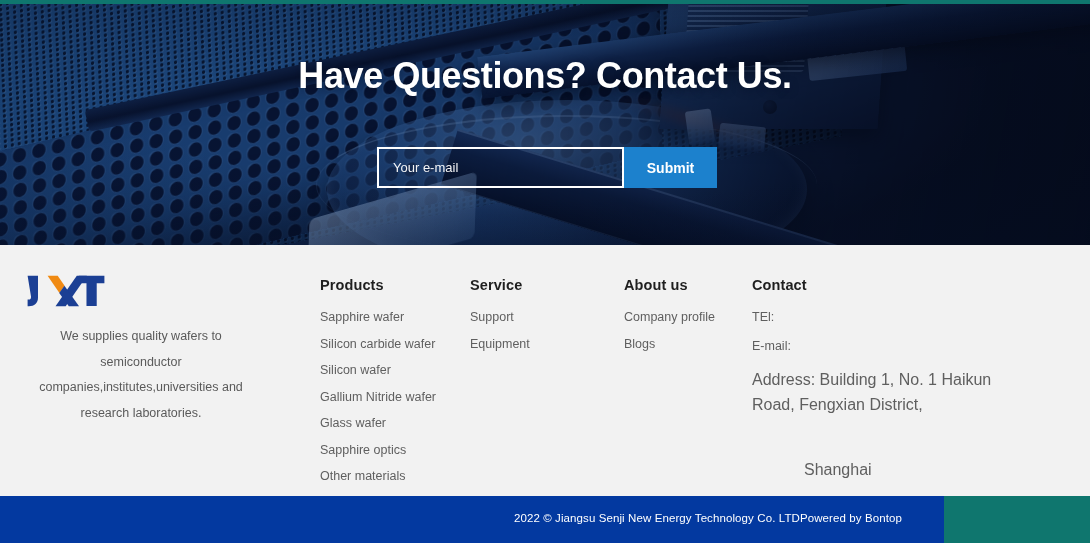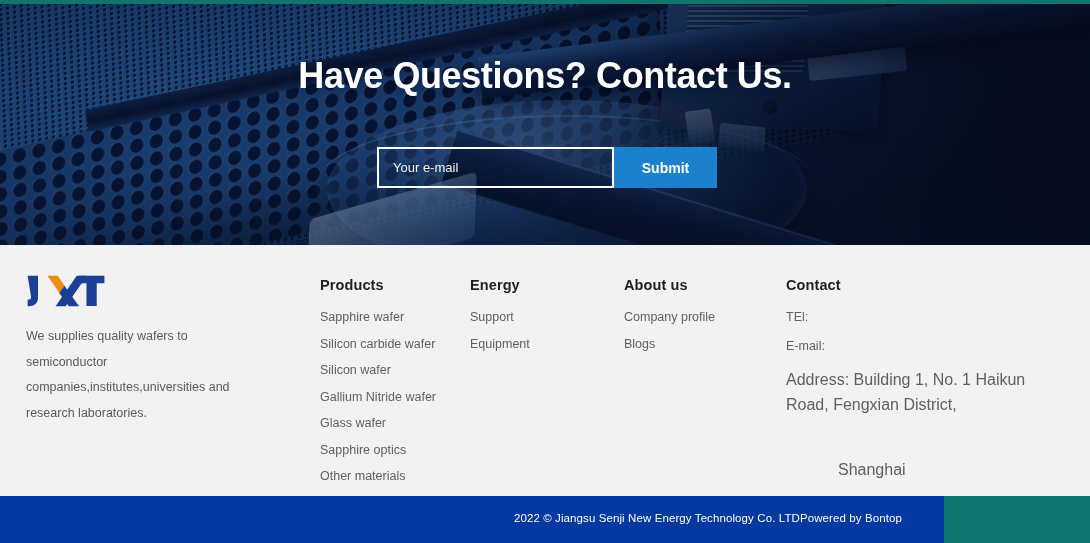--- a/index.html
+++ b/index.html
@@ -322,21 +322,21 @@
     color: #ffffff;
     font-family: "Liberation Sans", sans-serif;
     font-size: 13px;
     padding: 0 14px;
     outline: none;
   }
   .email-input::placeholder { color: #ffffff; opacity: .95; }
 
   .submit-btn {
     flex: 0 0 auto;
-    width: 103px;
+    width: 93px;
     height: 41px;
     border: none;
     background: #1c81cd;
     color: #ffffff;
     font-family: "Liberation Sans", sans-serif;
     font-size: 14px;
     font-weight: 600;
     cursor: pointer;
   }
 
@@ -354,20 +354,21 @@
     position: relative;
     width: 1090px;
     height: 100%;
   }
 
   .brand-col {
     position: absolute;
     left: 26px;
     top: 29px;
     width: 230px;
+    text-align: center;
   }
 
   .logo {
     width: 80px;
     height: 34px;
     display: block;
   }
 
   .brand-desc {
     margin-top: 16px;
@@ -376,21 +377,21 @@
     color: #5a5a5a;
   }
 
   .fcol {
     position: absolute;
     top: 32px;
   }
   .fcol-products { left: 320px; width: 150px; }
   .fcol-service  { left: 470px; width: 150px; }
   .fcol-about    { left: 624px; width: 155px; }
-  .fcol-contact  { left: 786px; width: 280px; }
+  .fcol-contact  { left: 752px; width: 280px; }
 
   .fcol-title {
     font-size: 14.5px;
     font-weight: 700;
     color: #1f1f1f;
     margin-bottom: 18px;
     letter-spacing: .1px;
   }
 
   .flink {
@@ -500,21 +501,21 @@
         <a class="flink">Sapphire wafer</a>
         <a class="flink">Silicon carbide wafer</a>
         <a class="flink">Silicon wafer</a>
         <a class="flink">Gallium Nitride wafer</a>
         <a class="flink">Glass wafer</a>
         <a class="flink">Sapphire optics</a>
         <a class="flink">Other materials</a>
       </div>
 
       <div class="fcol fcol-service">
-        <div class="fcol-title">Energy</div>
+        <div class="fcol-title">Service</div>
         <a class="flink">Support</a>
         <a class="flink">Equipment</a>
       </div>
 
       <div class="fcol fcol-about">
         <div class="fcol-title">About us</div>
         <a class="flink">Company profile</a>
         <a class="flink">Blogs</a>
       </div>
 

